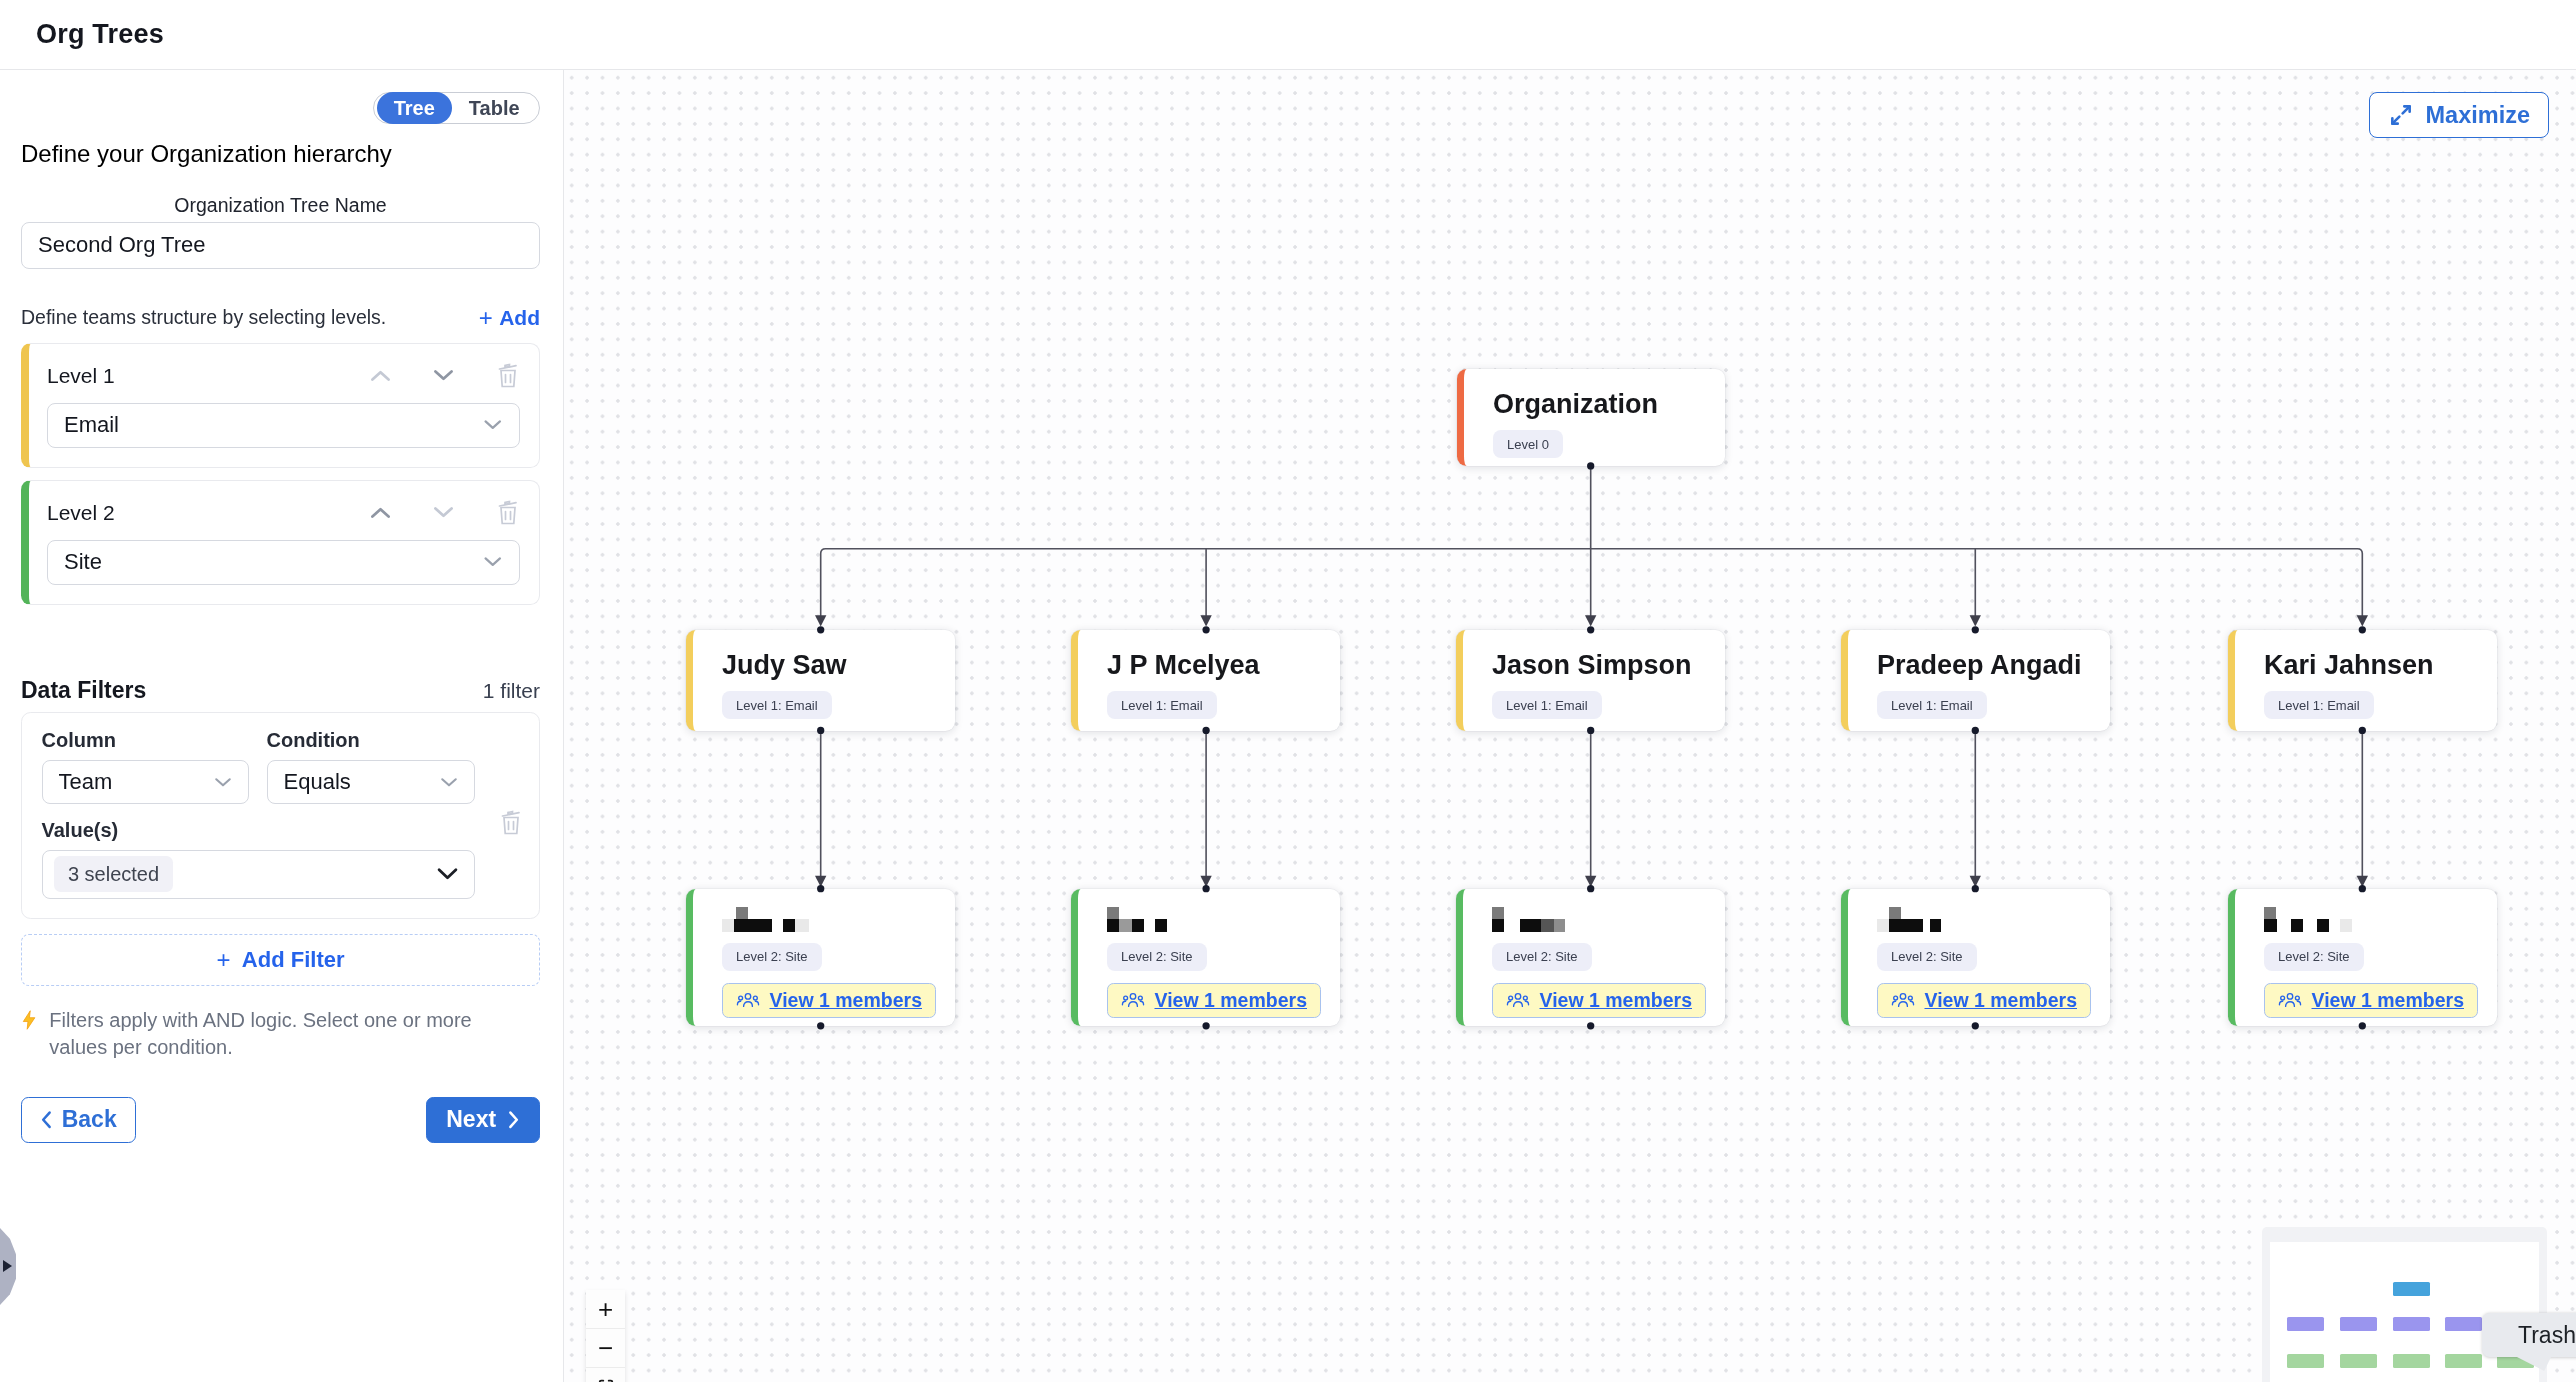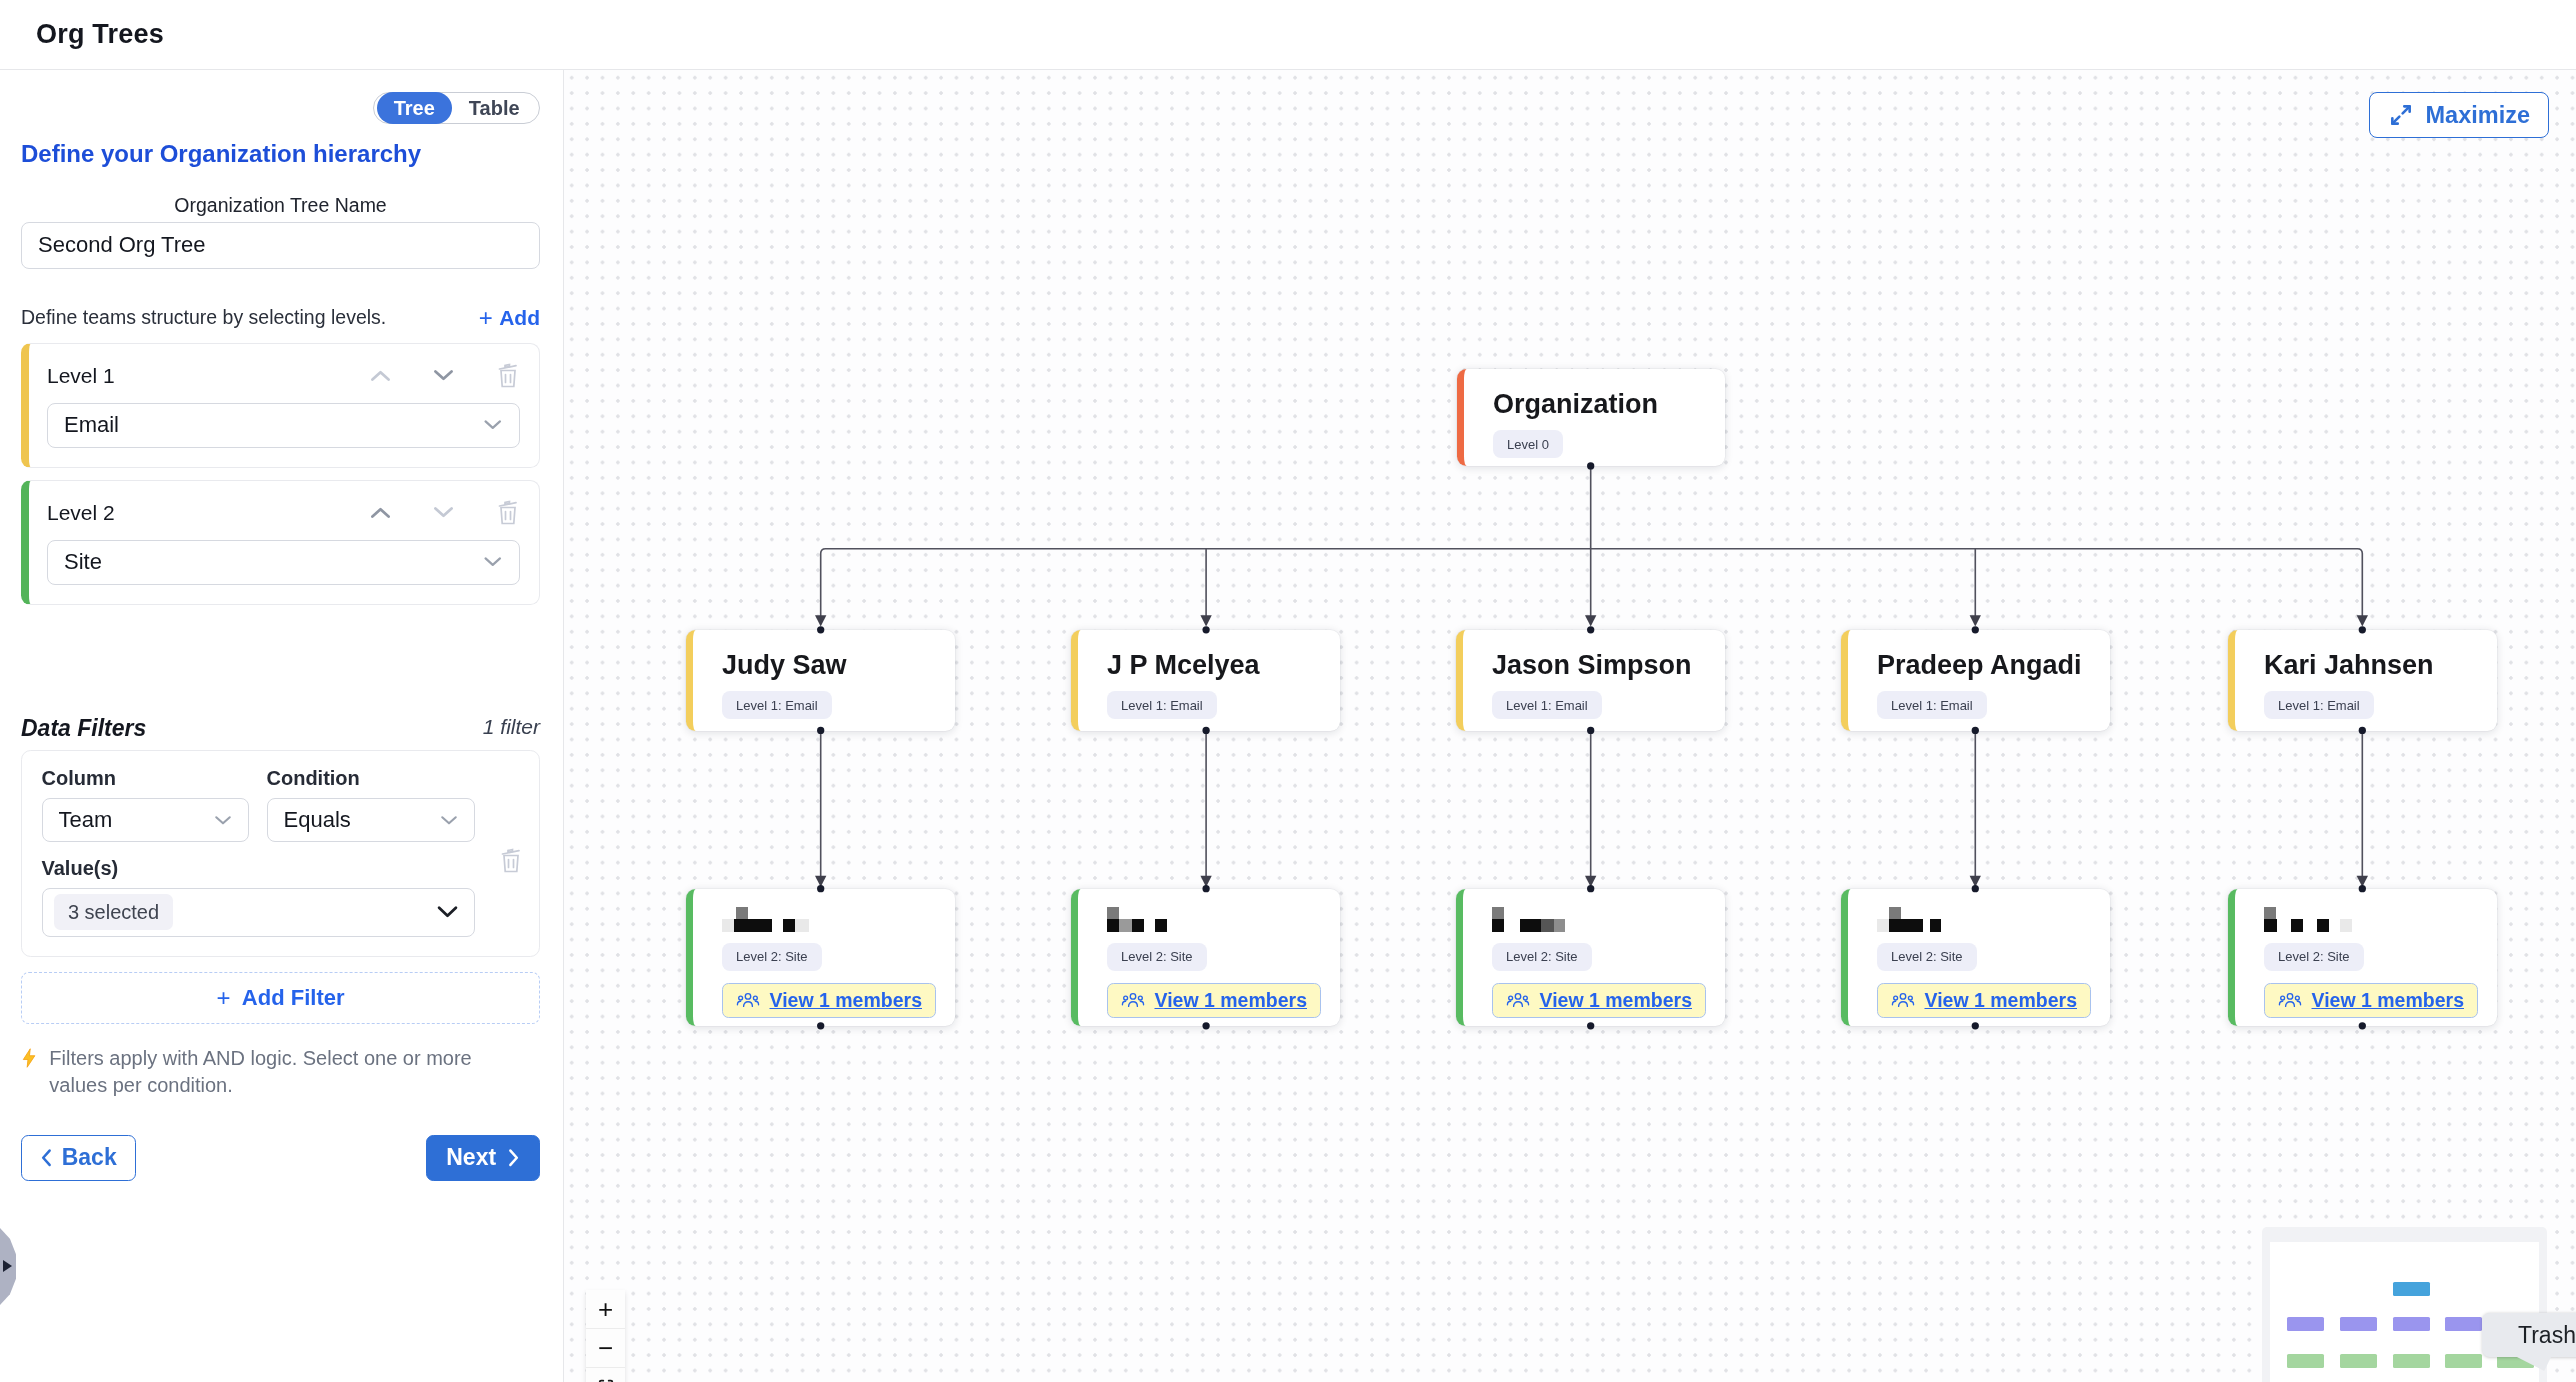--- a/index.html
+++ b/index.html
@@ -14,40 +14,40 @@
   .body { display:flex; height:1312px; }
 
   
   .sidebar { width:564px; min-width:564px; background:#fff; border-right:1.2px solid #e6e7ea; padding:0 23px 0 21px; position:relative; }
   .toggle-row { display:flex; justify-content:flex-end; margin-top:22px; }
   .seg-toggle { display:flex; align-items:center; border:1.2px solid #c9cdd5; border-radius:811px; background:#fff; height:32px; padding:2.4px; }
   .seg { font-size:20px; font-weight:700; border-radius:811px; height:28px; display:flex; align-items:center; padding:16px 17px; cursor:pointer; }
   .seg.active { background:#3b73dc; color:#fff; }
   .seg.inactive { color:#3f4656; }
 
-  .side-heading { margin-top:16px; font-size:24px; font-weight:700; color:#1d4ed8; }
+  .side-heading { margin-top:16px; font-size:24px; font-weight:400; color:#000000; }
   .field-label { margin-top:26px; font-size:19.5px; color:#20242e;text-align:center; }
   .text-input { margin-top:4.9px; width:100%; height:47px; border:1.2px solid #d6d9e0; border-radius:8px; padding:0 16px; font-size:22px; color:#14171f; font-family:inherit; background:#fff; }
 
   .teams-row { margin-top:37px; display:flex; align-items:center; justify-content:space-between; }
   .teams-hint { font-size:19.5px; color:#2a2f3a; }
   .add-link { display:flex; align-items:center; gap:6.5px; color:#2563eb; font-size:21px; font-weight:700; cursor:pointer; }
   .add-link .plus { font-size:24px; font-weight:400; line-height:1; }
 
   .level-card { margin-top:13px; border:1.2px solid #e9eaee; border-left:8px solid #ccc; border-radius:9.7px; padding:18px 19.5px 19.5px 18px; background:#fff; }
   .level-card.l2 { margin-top:11.4px; }
   .accent-yellow { border-left-color:#efc54f !important; }
   .accent-green  { border-left-color:#53b459 !important; }
   .level-head { display:flex; align-items:center; }
   .level-title { font-size:21px; font-weight:500; color:#14171f; flex:1; }
   .icon-btn { background:none; border:none; cursor:pointer; padding:0; margin-left:42px; display:flex; align-items:center; }
   .select { margin-top:13px; height:45px; border:1.2px solid #d6d9e0; border-radius:8px; background:#fff; display:flex; align-items:center; justify-content:space-between; padding:0 16px; cursor:pointer; }
   .select .val { font-size:22px; color:#14171f; }
 
-  .filters-title-row { margin-top:110px; display:flex; align-items:flex-start; justify-content:space-between;font-style:italic; }
+  .filters-title-row { margin-top:72px; display:flex; align-items:center; justify-content:space-between; }
   .filters-title { font-size:23px; font-weight:600; color:#14171f; }
   .filters-count { font-size:21px; color:#394050; }
 
   .filter-card { margin-top:8px; border:1.2px solid #e9eaee; border-radius:9.7px; padding:16px 16px 19.5px 19.5px; position:relative; background:#fff; }
   .fc-grid { display:grid; grid-template-columns:207px 208px; column-gap:18px; }
   .fc-label { font-size:20px; font-weight:600; color:#262b36; }
   .fc-grid .select { margin-top:8px; height:44px; }
   .values-label { margin-top:14.6px; font-size:20px; font-weight:600; color:#262b36; }
   .value-select { margin-top:8px; width:433px; height:49px; border:1.2px solid #d6d9e0; border-radius:8px; display:flex; align-items:center; justify-content:space-between; padding:0 14.6px 0 11.4px; cursor:pointer; background:#fff; }
   .chip { background:#f1f1f7; border-radius:6.5px; padding:6.5px 14px; font-size:20px; color:#3f4450; }

